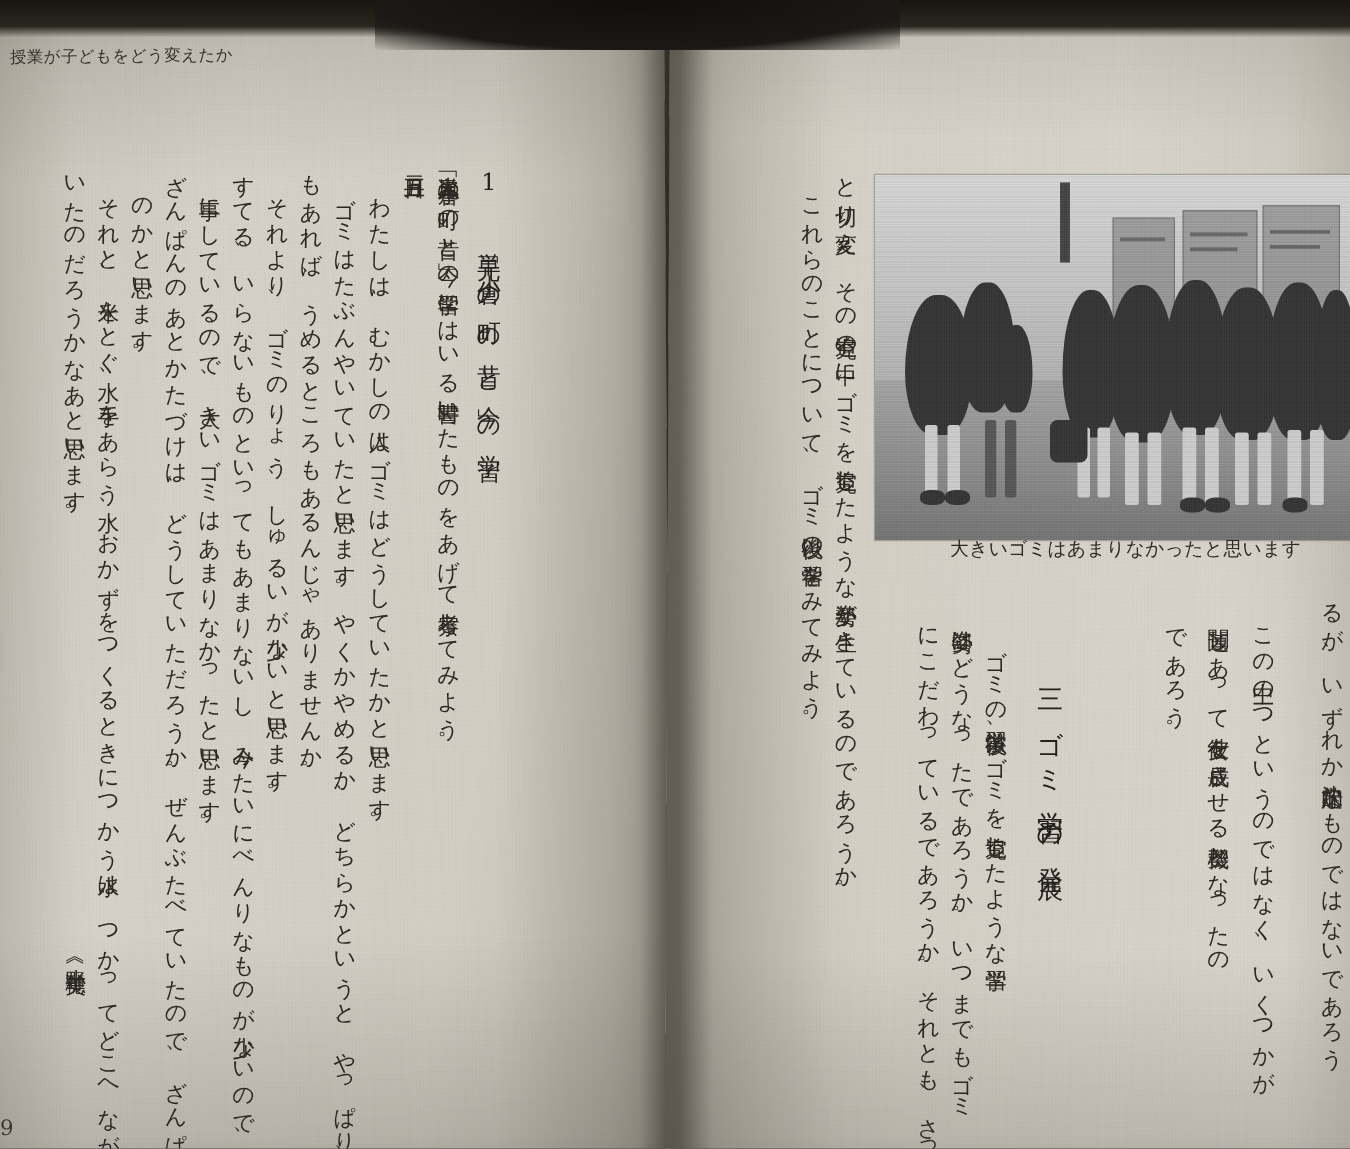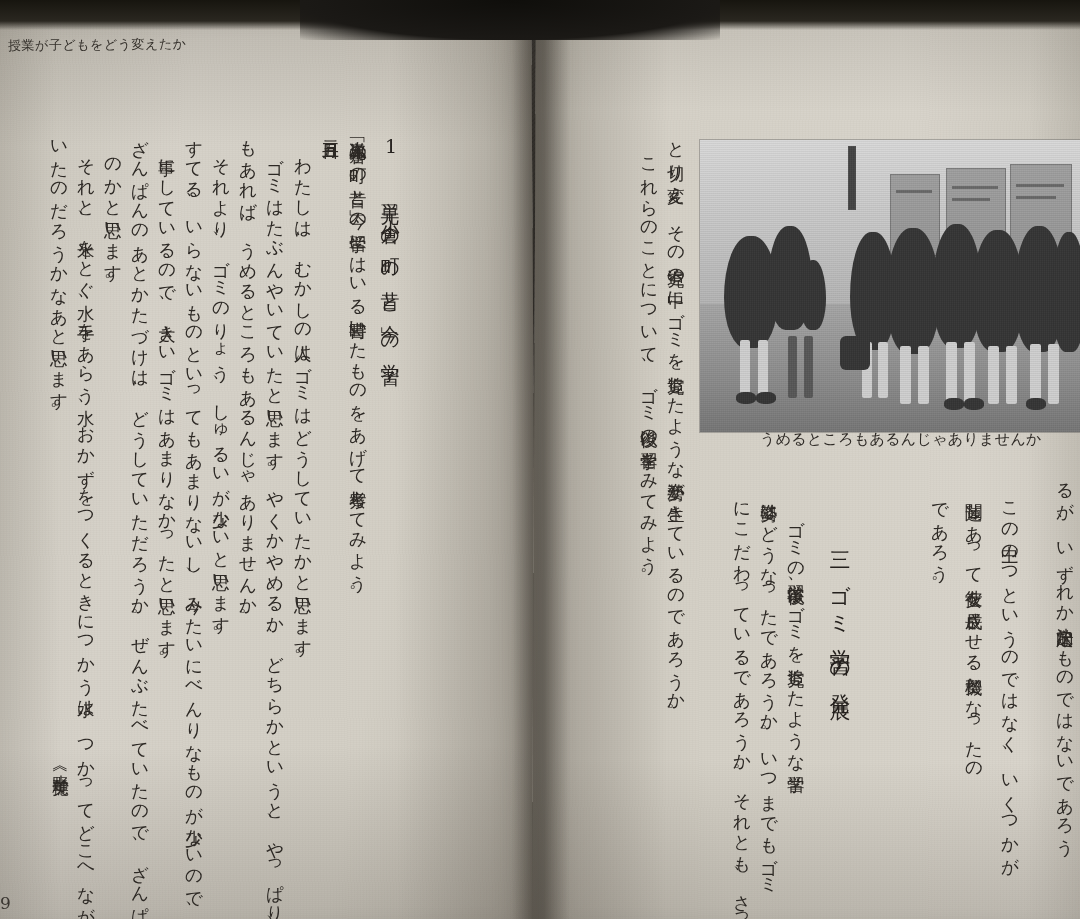--- a/index.html
+++ b/index.html
@@ -329,21 +329,21 @@
     <div class="blob" style="left:56px; top:252px; width:20px; height:12px; border-radius:40%;"></div>
     <div class="blob" style="left:244px; top:258px; width:20px; height:12px; border-radius:40%;"></div>
     <div class="blob" style="left:264px; top:258px; width:20px; height:12px; border-radius:40%;"></div>
     <div class="blob" style="left:326px; top:258px; width:20px; height:12px; border-radius:40%;"></div>
 
     <div class="blob" style="left:140px; top:196px; width:30px; height:34px; border-radius:6px;"></div>
 
     <div class="photo-grain"></div>
   </div>
 
-  <div class="caption">うめるところもあるんじゃありませんか</div>
+  <div class="caption">大きいゴミはあまりなかったと思います</div>
 
   <div class="col section-title-right" style="left:826px; top:535px; height:300px;">三　ゴミ学習の発展</div>
 
   <div class="col body-col" style="left:786px; top:508px; height:300px;">ゴミの学習以後、ゴミを追究したような学習</div>
 
   <div class="col body-col" style="left:759px; top:490px; height:340px;">姿勢はどうなったであろうか。いつまでもゴミ</div>
 
   <div class="col body-col" style="left:732px; top:490px; height:330px;">にこだわっているであろうか。それとも、さっ</div>
 
   <div class="col body-col" style="left:1055px; top:470px; height:330px;">るが、いずれか決定的なものではないであろう</div>

